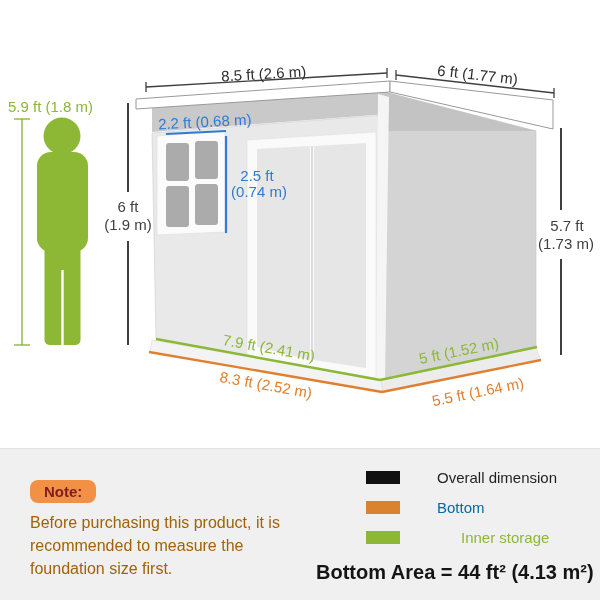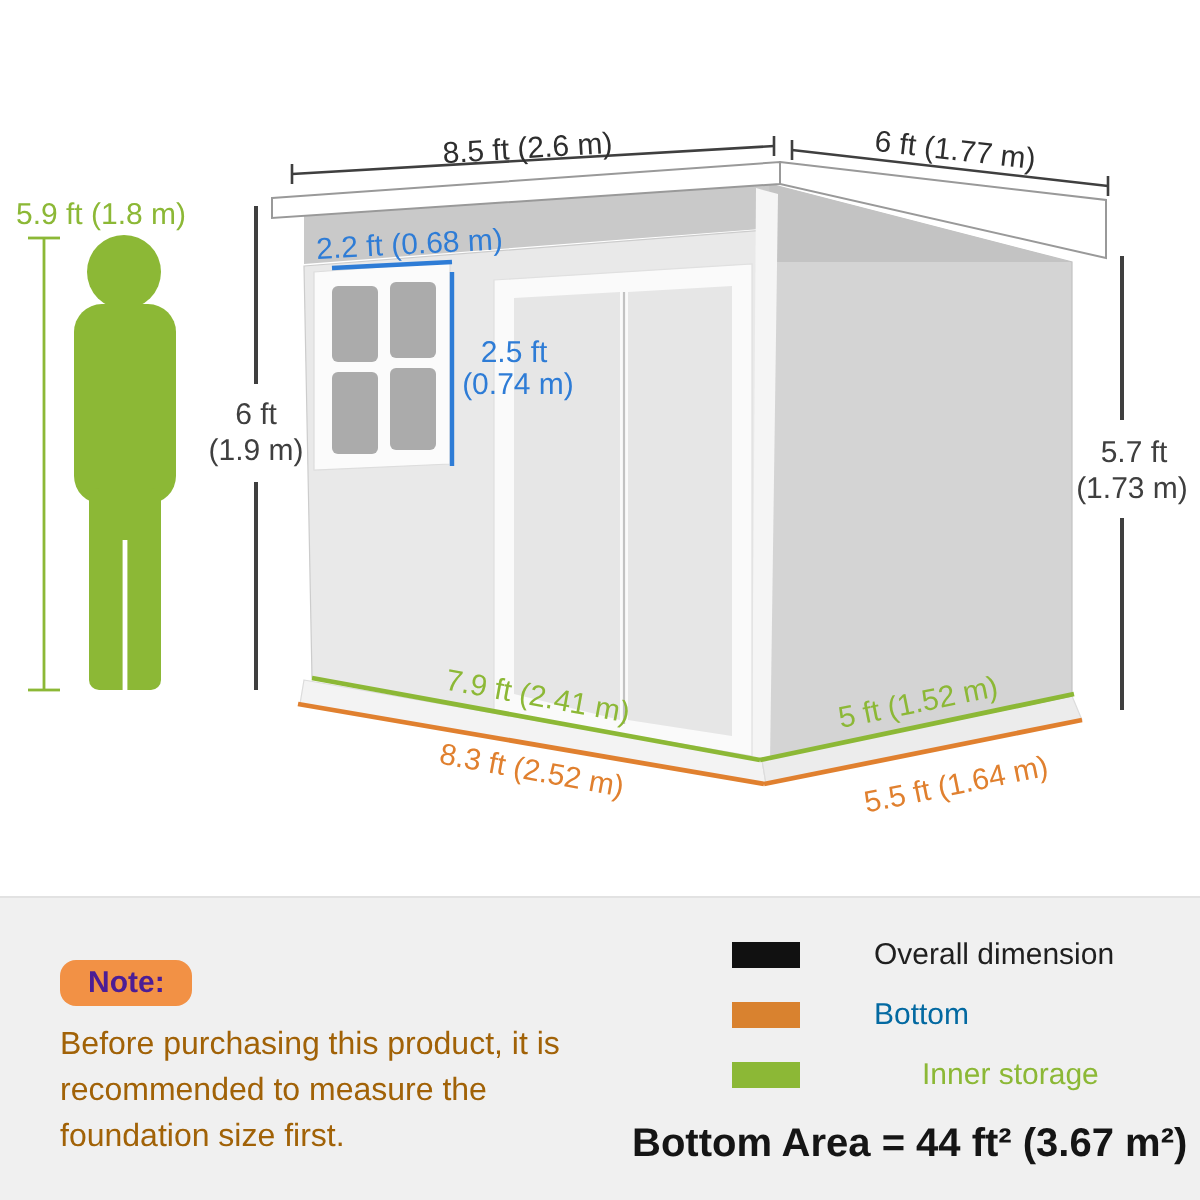--- a/index.html
+++ b/index.html
@@ -7,21 +7,21 @@
   .stage{position:relative;width:600px;height:600px;}
   svg text{font-family:"Liberation Sans",sans-serif;}
   .dim-label{font-size:15px;fill:#3f3f3f;}
   .dim-label-dark{font-size:15px;fill:#2e2e2e;}
   .blue-label{font-size:15px;fill:#2e7cd6;}
   .green-label{font-size:15px;fill:#8cb836;}
   .orange-label{font-size:15px;fill:#e0802f;}
 
   .bottom-panel{position:absolute;left:0;top:448px;width:600px;height:152px;
     background:#f0f0f0;border-top:1px solid #e2e2e2;box-sizing:border-box;}
-  .note-badge{position:absolute;left:30px;top:31px;background:#f29145;color:#4c1d95;
+  .note-badge{position:absolute;left:30px;top:31px;background:#f29145;color:#7f1d1d;
     font-weight:bold;font-size:15px;padding:3px 14px;border-radius:8px;}
   .note-text{position:absolute;left:30px;top:62px;width:275px;font-size:16px;
     line-height:23px;color:#a16207;}
   .legend{position:absolute;left:366px;top:22px;}
   .legend-row{display:flex;align-items:center;margin-bottom:17px;height:13px;gap:24px;}
   .swatch{width:34px;height:13px;margin-right:13px;}
   .swatch-overall{background:#111111;}
   .swatch-bottom{background:#d9822f;}
   .swatch-inner{background:#8cb836;}
   .legend-label{font-size:15px;}
@@ -140,15 +140,15 @@
       <div class="legend-row">
         <div class="swatch swatch-bottom"></div>
         <div class="legend-label legend-label-bottom">Bottom</div>
       </div>
       <div class="legend-row">
         <div class="swatch swatch-inner"></div>
         <div class="legend-label legend-label-inner">Inner storage</div>
       </div>
     </div>
 
-    <div class="bottom-area">Bottom Area = 44 ft² (3.67 m²)</div>
+    <div class="bottom-area">Bottom Area = 44 ft² (4.13 m²)</div>
   </div>
 </div>
 
 </body></html>

